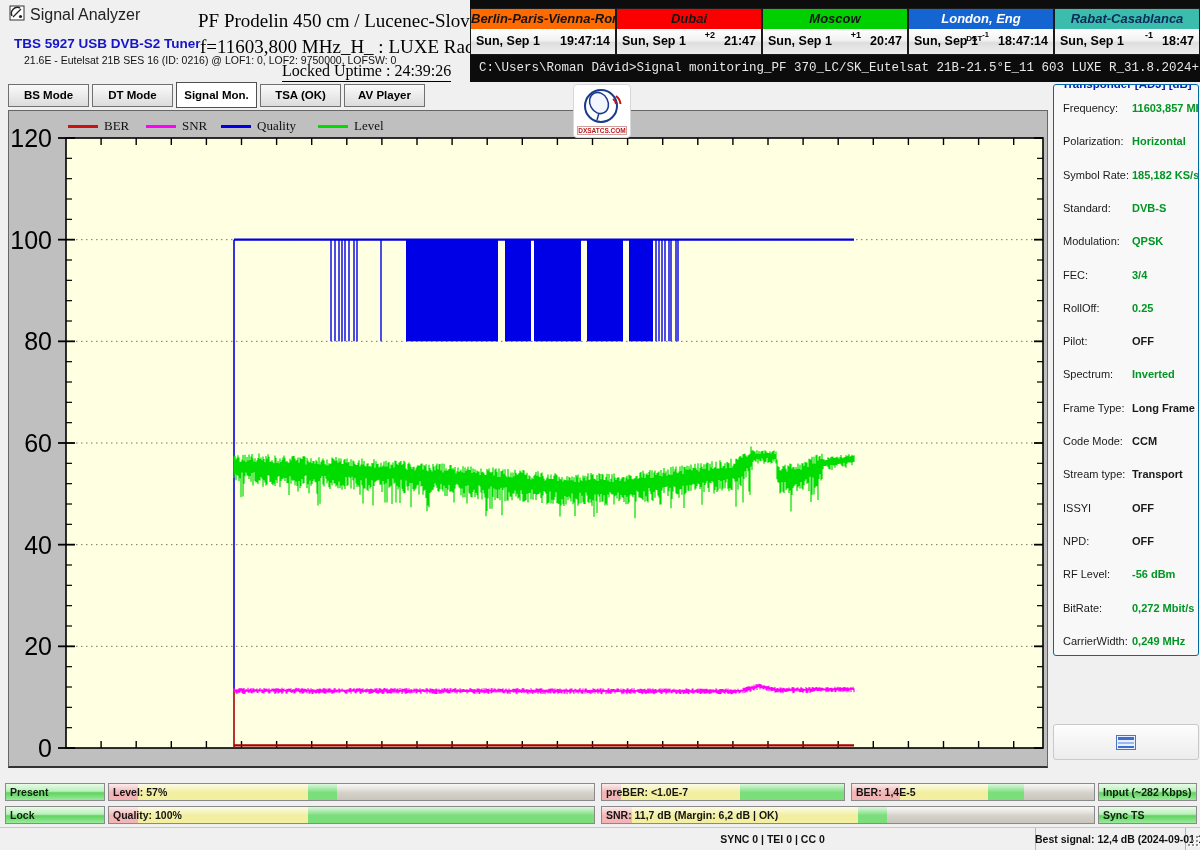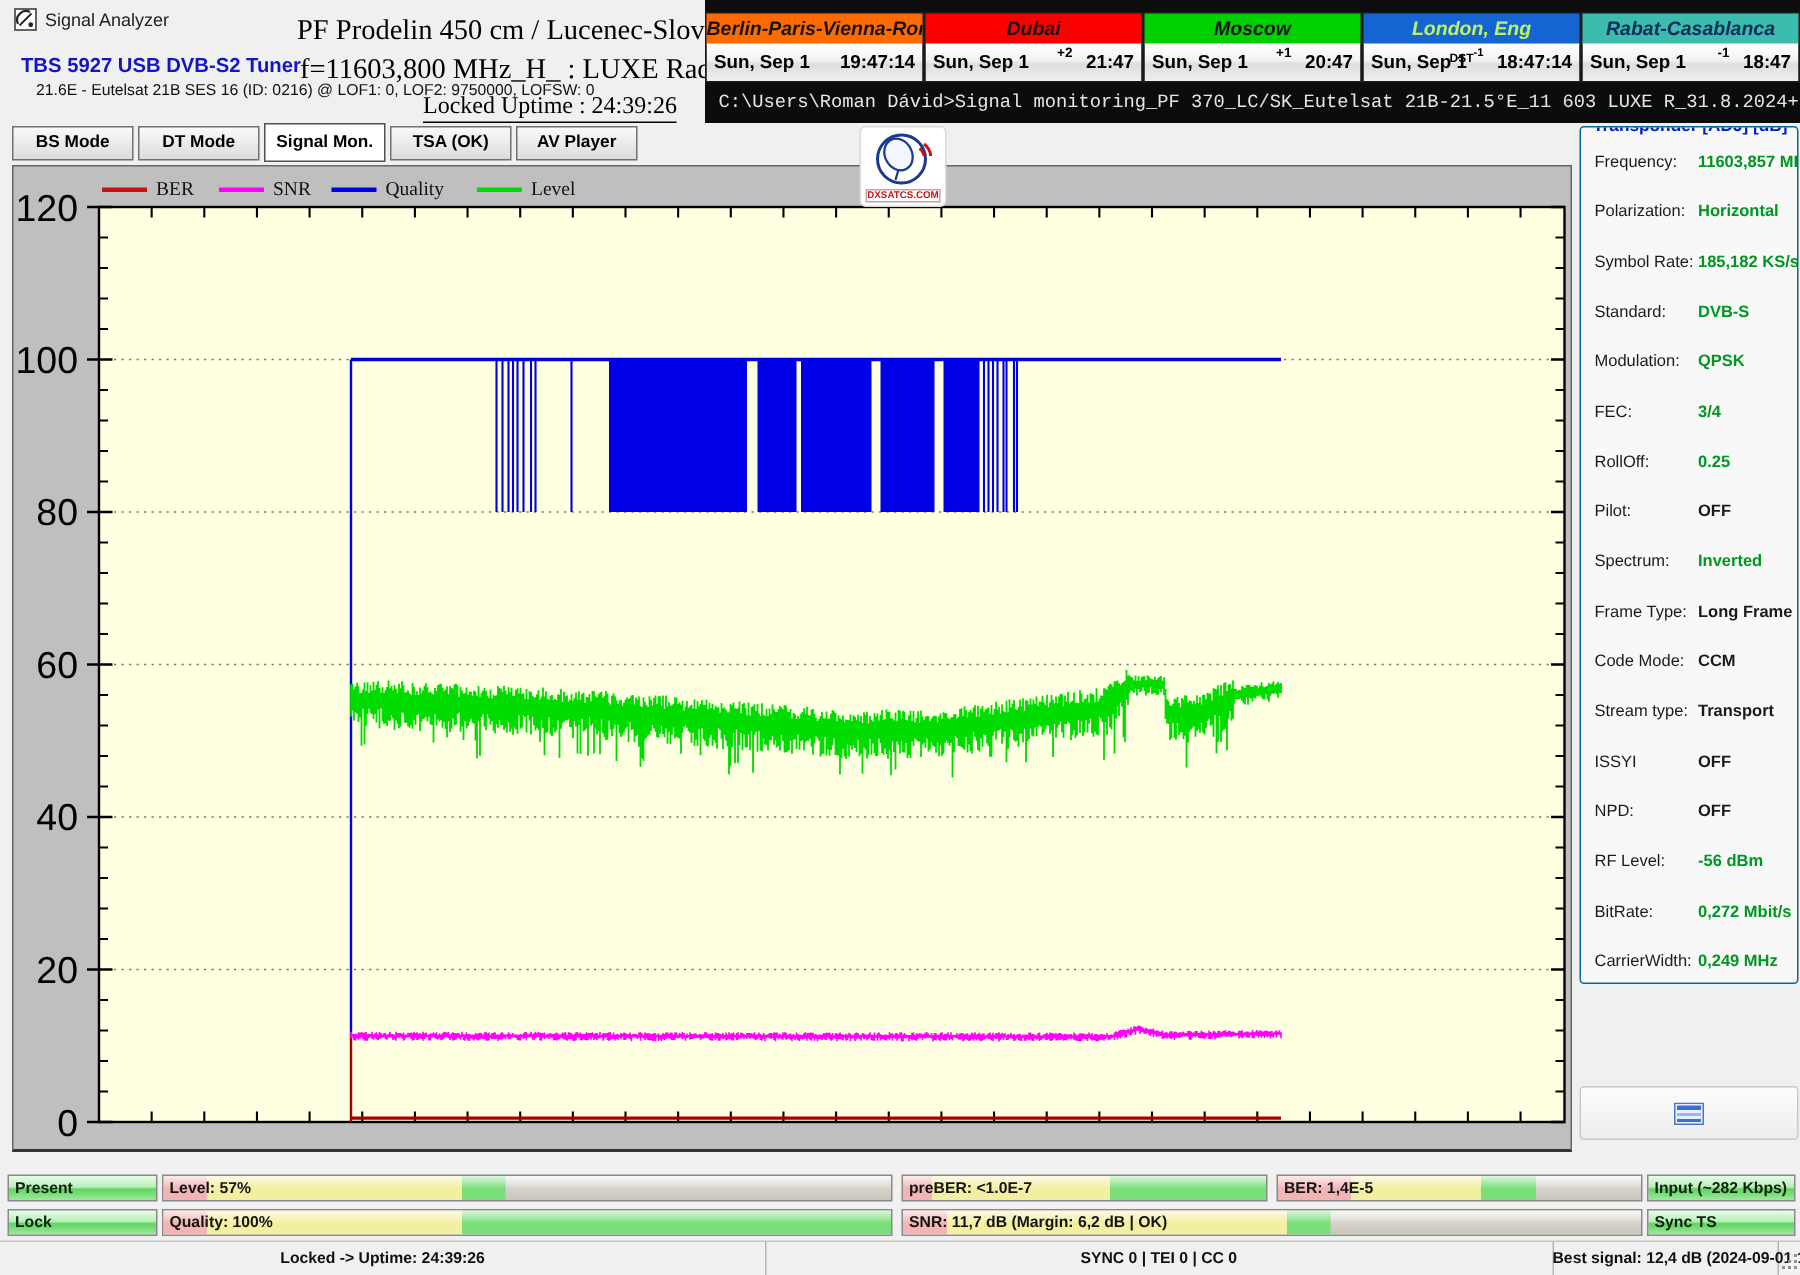--- a/index.html
+++ b/index.html
@@ -1,21 +1,21 @@
 <!DOCTYPE html>
 <html><head>
 <meta charset="utf-8">
 <style>
   html,body{margin:0;padding:0;}
   body{width:1200px;height:850px;position:relative;background:#f0f0f0;
        font-family:"Liberation Sans",sans-serif;overflow:hidden;color:#000;}
   .abs{position:absolute;}
   
   #titlebar{left:0;top:0;width:470px;height:26px;}
-  #title-text{left:30px;top:6px;font-size:12px;color:#222;}
+  #title-text{left:30px;top:6px;font-size:16px;color:#222;}
   #tuner-name{left:14px;top:36px;font-size:13.5px;font-weight:bold;color:#1414c8;text-align:center;}
   #tuner-sat{left:24px;top:54px;font-size:10.5px;color:#111;}
   .serif-title{font-family:"Liberation Serif",serif;color:#000;white-space:nowrap;}
   #station1{left:198px;top:10px;font-size:19px;}
   #station2{left:200px;top:36px;font-size:19px;}
   #station3{left:282px;top:62px;font-size:16px;border-bottom:1px solid #000;padding-bottom:1px;}
   
   #clockpanel{left:470px;top:0;width:730px;height:56px;background:#0d0d0d;}
   .clock-cell{position:absolute;top:8px;width:146px;height:48px;}
   .clock-head{position:absolute;left:0;top:0;right:0;height:21px;border:1px solid #1a1a1a;
@@ -115,21 +115,21 @@
     </div>
     <div class="clock-cell" style="left:292px">
       <div class="clock-head" style="background:#00cf00;color:#141414">Moscow</div>
       <div class="clock-time">
         <span class="ct-date">Sun, Sep 1</span>
         <span class="ct-off" style="right:46px">+1</span>
         <span class="ct-time">20:47</span>
       </div>
     </div>
     <div class="clock-cell" style="left:438px">
-      <div class="clock-head" style="background:#1464d2;color:#bef264">London, Eng</div>
+      <div class="clock-head" style="background:#1464d2;color:#ffffff">London, Eng</div>
       <div class="clock-time">
         <span class="ct-date">Sun, Sep 1</span>
         <span class="ct-off" style="right:64px"><span class="ct-dst">DST</span><sup>-1</sup></span>
         <span class="ct-time">18:47:14</span>
       </div>
     </div>
     <div class="clock-cell" style="left:584px">
       <div class="clock-head" style="background:#3cbcac;color:#0a2a5a">Rabat-Casablanca</div>
       <div class="clock-time">
         <span class="ct-date">Sun, Sep 1</span>
@@ -469,21 +469,20 @@
     </div>
     <div class="zbar abs" style="left:601px;top:806px;width:494px">
       <div class="zones" style="background: linear-gradient(90deg, rgb(242, 180, 180) 0px, rgb(242, 180, 180) 6%, rgb(242, 239, 160) 6%, rgb(242, 239, 160) 52%, rgb(122, 222, 122) 52%, rgb(122, 222, 122) 100%);"></div>
       <div class="rest" style="width:42.00000000000001%"></div>
       <div class="gloss"></div>
       <span>SNR: 11,7 dB (Margin: 6,2 dB | OK)</span>
     </div>
   </div>
 
 <div class="abs" id="statusbar">
-  <div class="sb-cell" style="left:0;width:510px">Locked -&gt; Uptime: 24:39:26</div>
   <div class="sb-cell" style="left:510px;width:525px">SYNC 0 | TEI 0 | CC 0</div>
   <div class="sb-cell" style="left:1035px;width:150px">Best signal: 12,4 dB (2024-09-01 16:11)</div>
   <div id="grip">
     <i style="right:0;bottom:0;position:absolute"></i>
     <i style="right:4px;bottom:0;position:absolute"></i>
     <i style="right:8px;bottom:0;position:absolute"></i>
     <i style="right:0;bottom:4px;position:absolute"></i>
     <i style="right:4px;bottom:4px;position:absolute"></i>
     <i style="right:0;bottom:8px;position:absolute"></i>
   </div>

